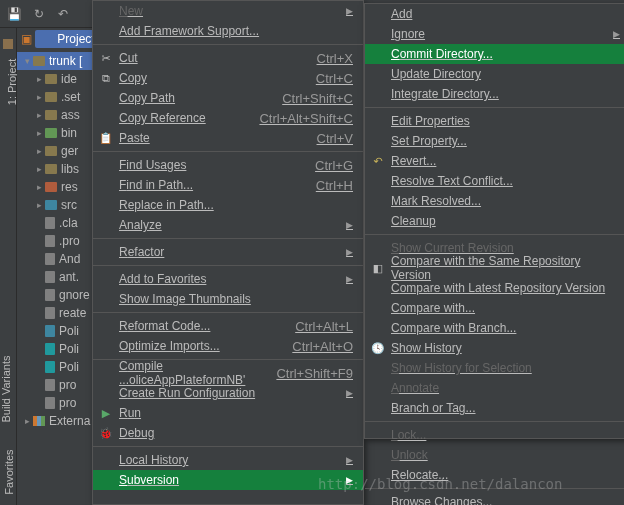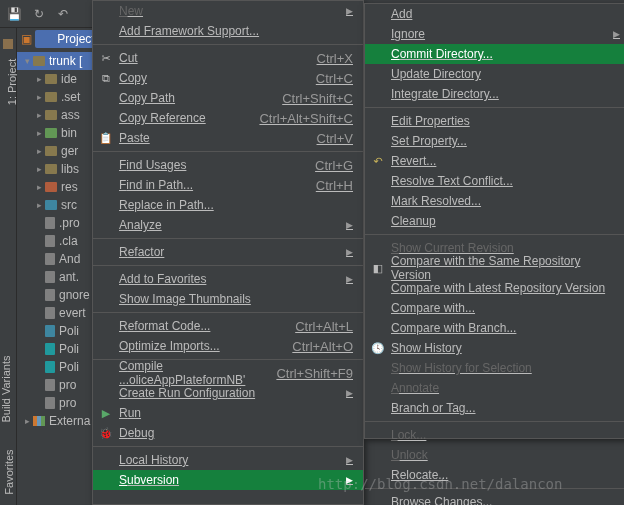--- a/index.html
+++ b/index.html
@@ -110,46 +110,46 @@
         <span>res</span>
       </div>
       <div class="tree-row l2">
         <span class="arrow">▸</span>
         <span class="folder-icon blue"></span>
         <span>src</span>
       </div>
       <div class="tree-row l2">
         <span class="arrow"></span>
         <span class="file-icon "></span>
+        <span>.cla</span>
+      </div>
+      <div class="tree-row l2">
+        <span class="arrow"></span>
+        <span class="file-icon "></span>
         <span>.pro</span>
       </div>
       <div class="tree-row l2">
         <span class="arrow"></span>
         <span class="file-icon "></span>
-        <span>.cla</span>
-      </div>
-      <div class="tree-row l2">
-        <span class="arrow"></span>
-        <span class="file-icon "></span>
         <span>And</span>
       </div>
       <div class="tree-row l2">
         <span class="arrow"></span>
         <span class="file-icon "></span>
         <span>ant.</span>
       </div>
       <div class="tree-row l2">
         <span class="arrow"></span>
         <span class="file-icon "></span>
         <span>gnore</span>
       </div>
       <div class="tree-row l2">
         <span class="arrow"></span>
         <span class="file-icon "></span>
-        <span>evert</span>
+        <span>reate</span>
       </div>
       <div class="tree-row l2">
         <span class="arrow"></span>
         <span class="file-icon blue"></span>
         <span>Poli</span>
       </div>
       <div class="tree-row l2">
         <span class="arrow"></span>
         <span class="file-icon cyan"></span>
         <span>Poli</span>

